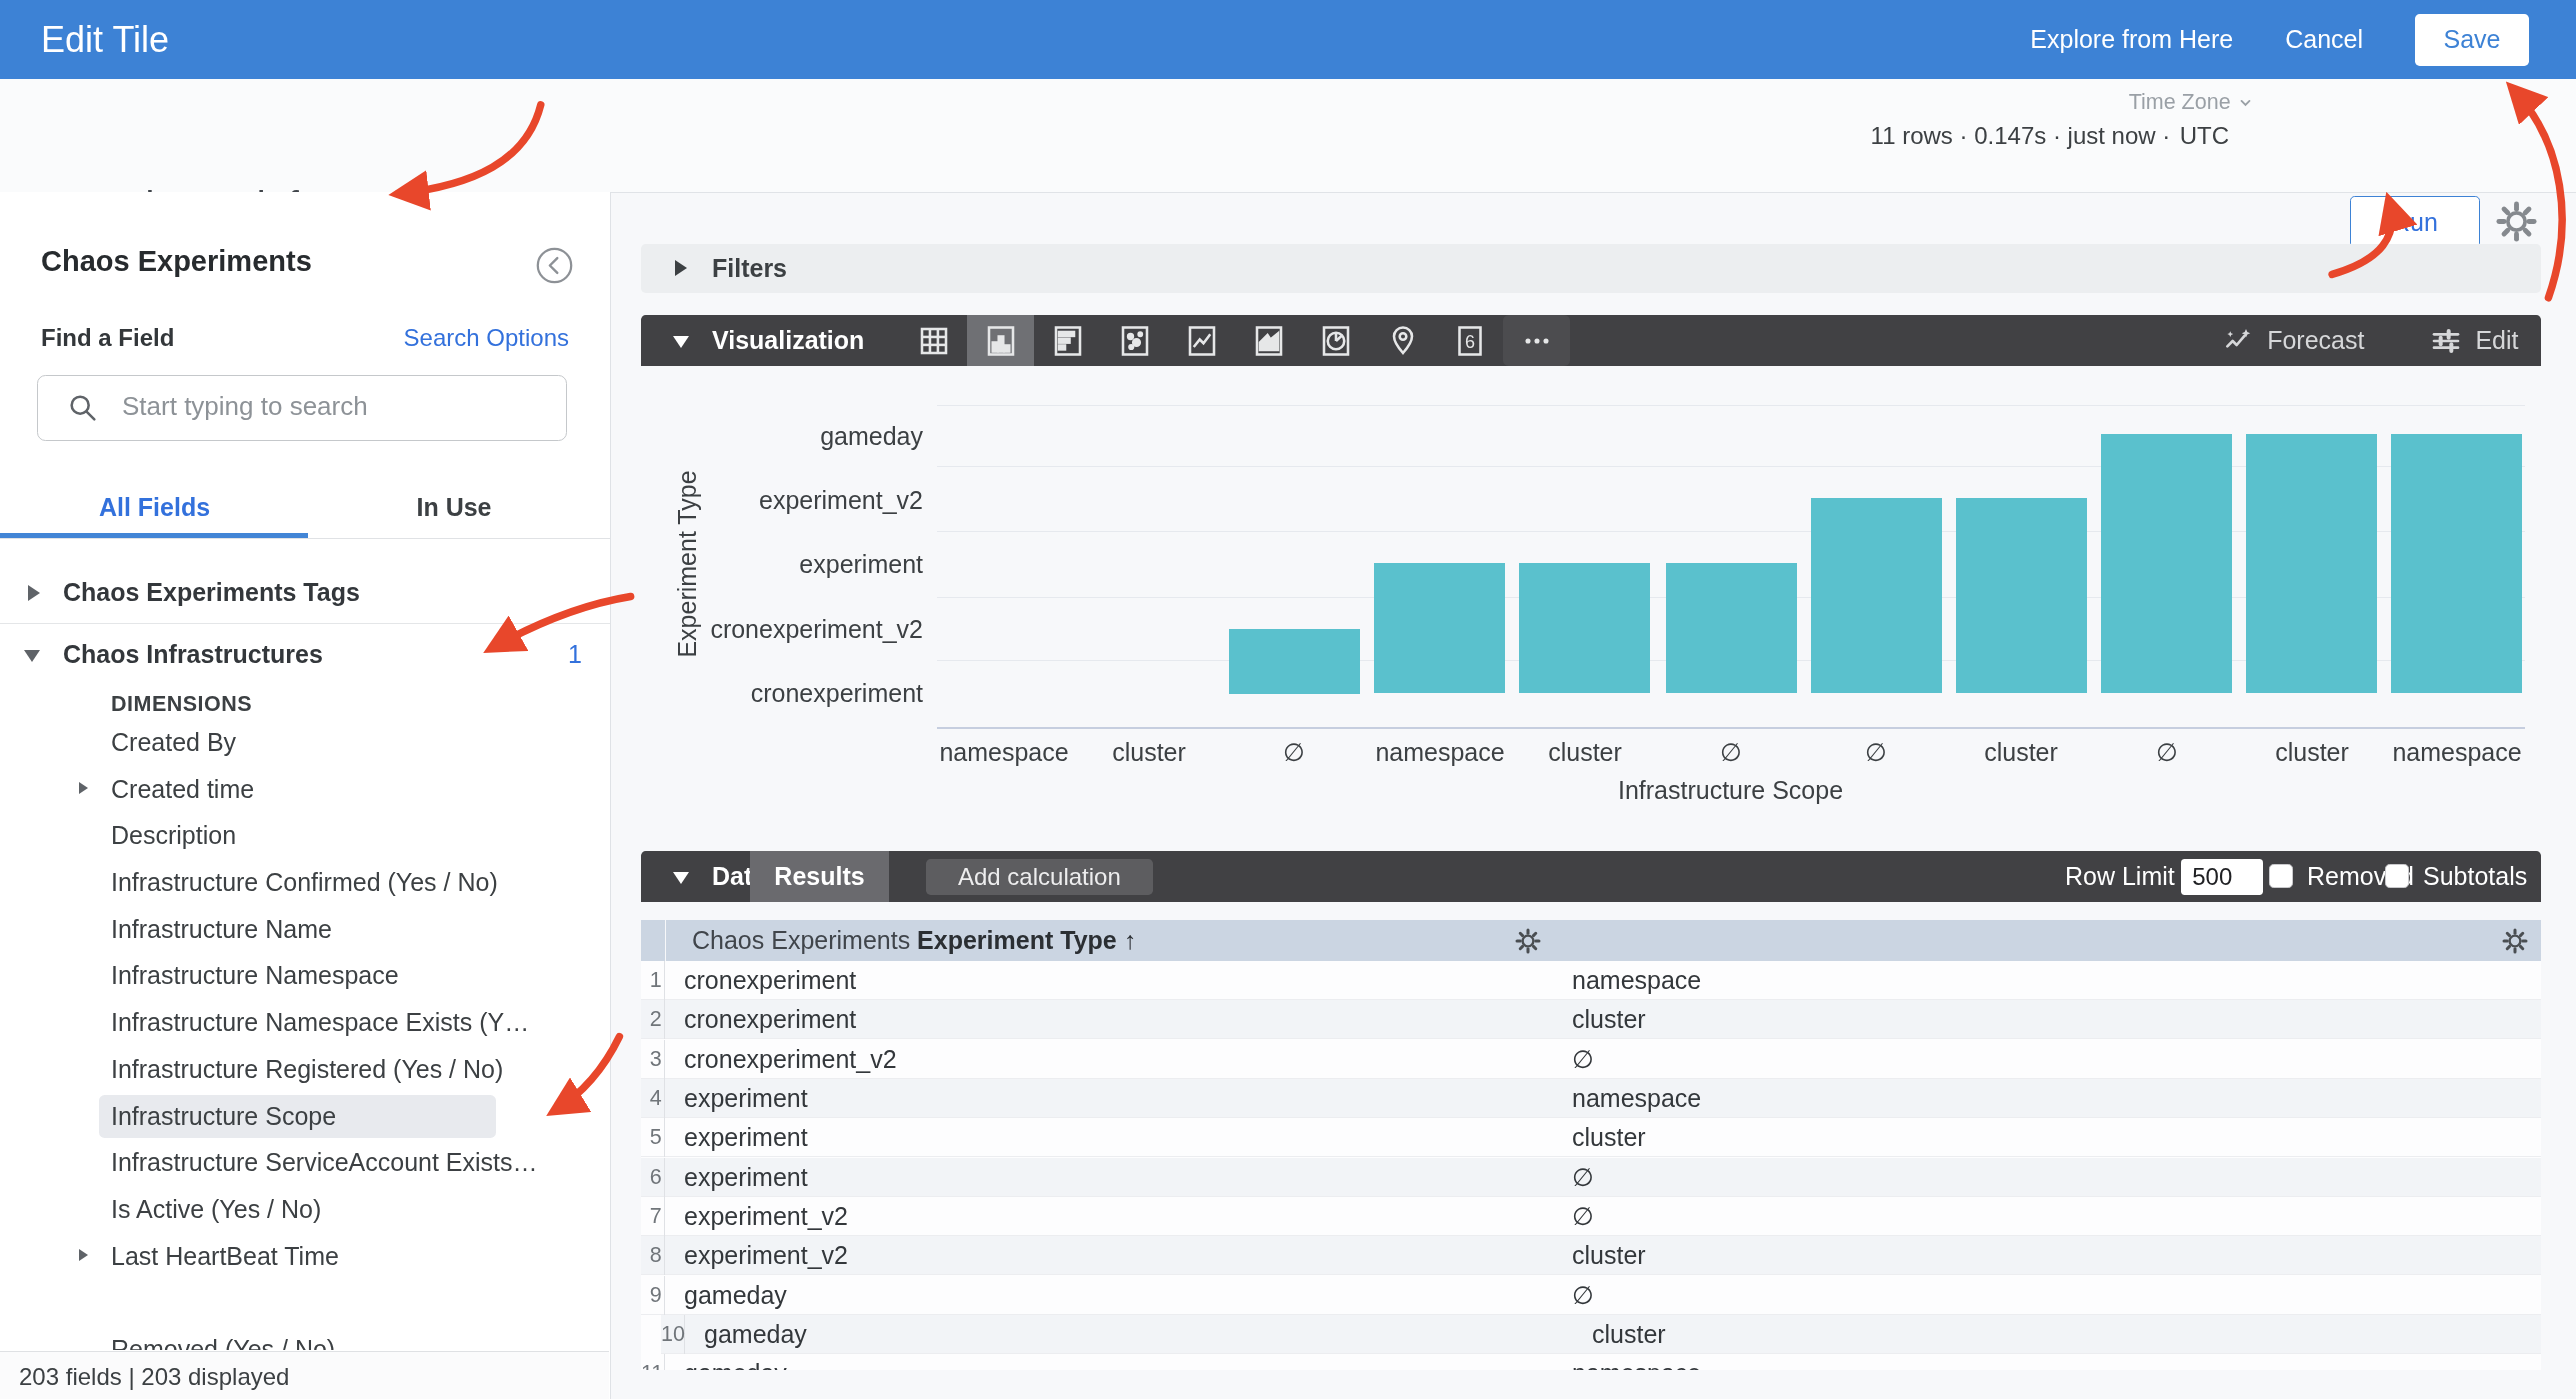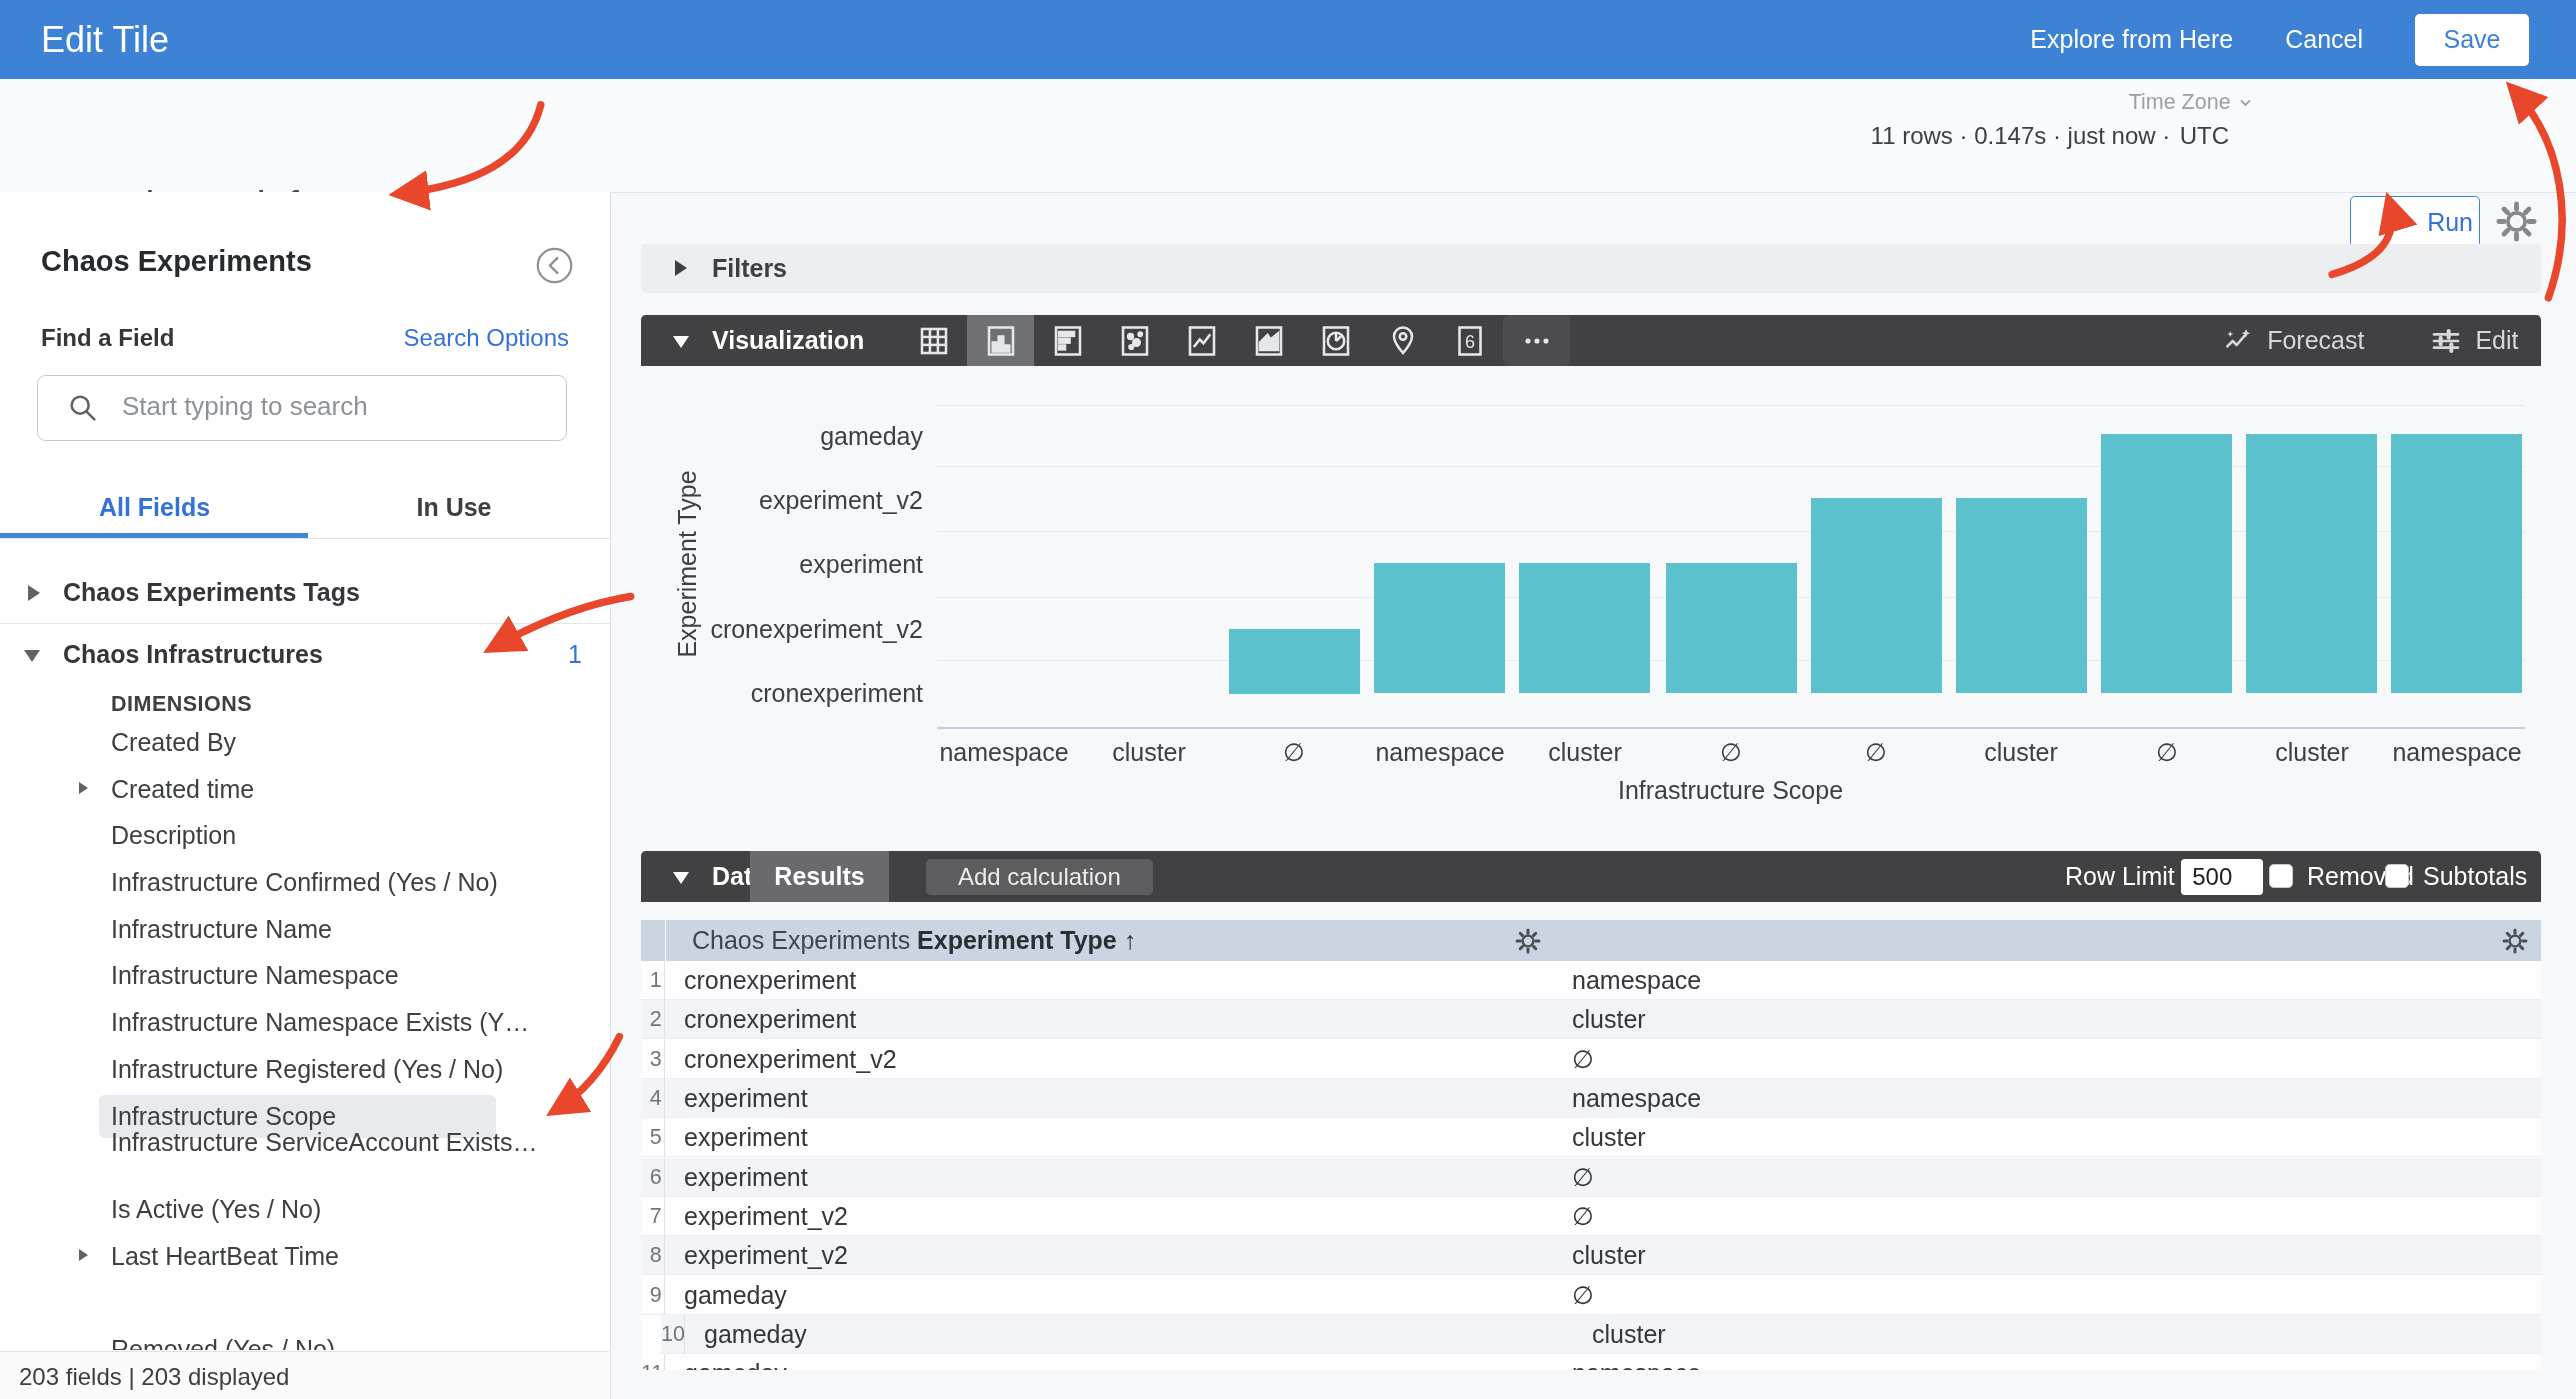--- a/index.html
+++ b/index.html
@@ -20,21 +20,21 @@
 
   
   .title-row{position:absolute;left:0;top:79px;width:2576px;height:113px;background:#fafbfc;border-bottom:0.9px solid #e0e3e7;}
   .tile-title{position:absolute;left:41px;top:105px;font-size:40px;color:#40454a;font-weight:400;
     border-bottom:2.8px dotted #3d82d5;padding:0 5.6px 13px 0;min-width:300px;}
   .query-meta{position:absolute;top:0;right:347px;height:113px;display:flex;align-items:center;}
   .stats{font-size:24px;color:#3c4043;white-space:nowrap;}
   .tz-wrap{position:relative;margin-left:9.4px;}
   .tz-label{position:absolute;top:-32px;left:-51px;font-size:21.5px;color:#9aa0a6;white-space:nowrap;display:flex;align-items:center;gap:5.6px;}
   .tz-value{font-size:24px;color:#3c4043;}
-  .run-btn{position:absolute;left:2350px;top:117px;width:130px;height:52px;background:#ffffff;border:1.9px solid #3d82d5;border-radius:4.7px;color:#3371dc;font-size:25px;cursor:pointer;font-family:inherit;text-align:right;}
+  .run-btn{position:absolute;left:2350px;top:117px;width:130px;height:52px;background:#ffffff;border:1.9px solid #3d82d5;border-radius:4.7px;color:#3371dc;font-size:25px;cursor:pointer;font-family:inherit;}
   .gear-top{position:absolute;left:2494px;top:120px;width:45px;height:45px;color:#85898e;cursor:pointer;}
 
   
   .sidebar{position:absolute;left:0;top:192px;width:610px;height:1207px;background:#ffffff;border-right:0.9px solid #dfe2e6;}
   .sb-title{position:absolute;left:41px;top:245px;font-size:29px;font-weight:bold;color:#272b2e;}
   .collapse-btn{position:absolute;left:535px;top:246px;width:39px;height:39px;color:#8d9196;cursor:pointer;}
   .find-label{position:absolute;left:41px;top:324px;font-size:24px;font-weight:bold;color:#33373a;}
   .search-options{position:absolute;left:403px;top:324px;width:166px;text-align:right;font-size:24px;color:#3371dc;cursor:pointer;}
   .search-box{position:absolute;left:37px;top:375px;width:528px;height:64px;border:1.9px solid #c5c8cb;border-radius:8.4px;background:#fff;}
   .search-icon{position:absolute;left:28px;top:15px;width:34px;height:34px;color:#5f6368;}
@@ -213,21 +213,21 @@
       <div class="field-item" style="top: 280px;">
         <span class="lbl">Infrastructure Namespace Exists (Y…</span>
       </div>
       <div class="field-item" style="top: 327px;">
         <span class="lbl">Infrastructure Registered (Yes / No)</span>
       </div>
       <div class="field-item selected" style="top: 374px;">
         <span class="hl"></span>
         <span class="lbl">Infrastructure Scope</span>
       </div>
-      <div class="field-item" style="top: 400px;">
+      <div class="field-item" style="top: 420px;">
         <span class="lbl">Infrastructure ServiceAccount Exists…</span>
       </div>
       <div class="field-item" style="top: 467px;">
         <span class="lbl">Is Active (Yes / No)</span>
       </div>
       <div class="field-item" style="top: 514px;">
         <span class="tri-r" style="position:absolute;left:79px;top:16px;border-left-width:9.4px;border-top-width:6.6px;border-bottom-width:6.6px;"></span>
         <span class="lbl">Last HeartBeat Time</span>
       </div>
       <div class="field-item" style="top: 607px;">

